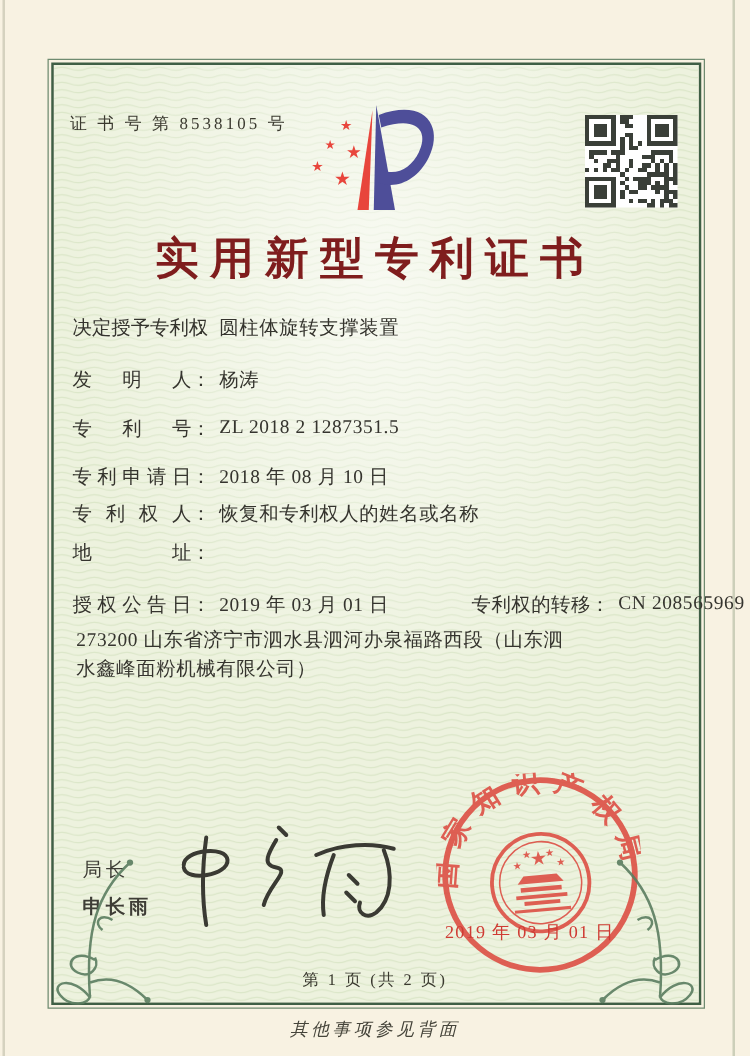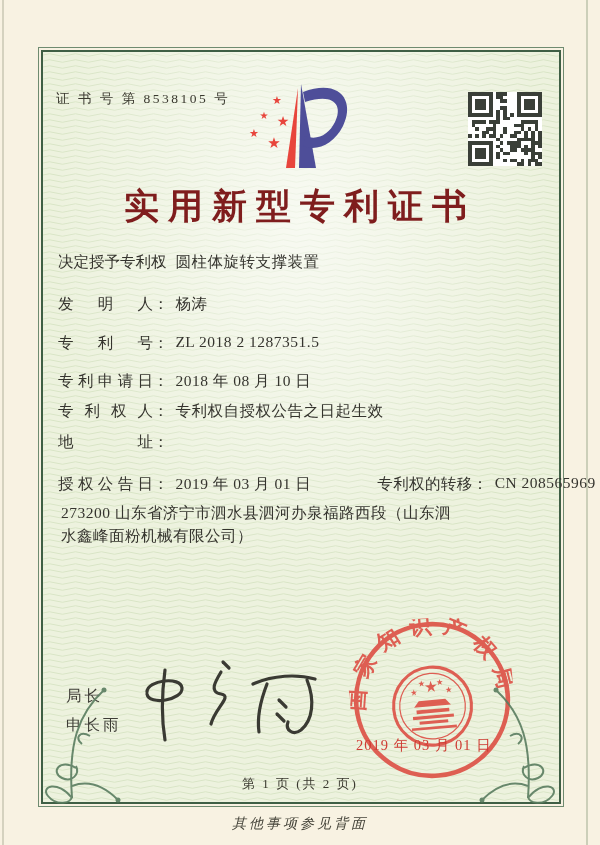--- a/index.html
+++ b/index.html
@@ -31,21 +31,21 @@
   .r5{top:401px;} .r6{top:432px;} .r7{top:474px;}
   .r6{white-space:normal;width:500px;}
   .r6 .val{width:392px;line-height:23px;margin-top:48px;}
   .r7 .val{width:176px;}
   .r7 .lbl2{display:inline-block;width:95px;text-align:justify;text-align-last:justify;vertical-align:top;margin-left:22px;}
 
   .paras{position:absolute;left:58px;top:497px;width:488px;font-size:15px;line-height:26.5px;color:#3c3a30;font-style:italic;}
   .paras p{margin:0;text-indent:2em;}
 
   .sign-title{left:66px;top:686px;font-size:15.5px;letter-spacing:3px;color:#3e3d36;}
-  .sign-name{left:66px;top:715px;font-size:15.5px;letter-spacing:3px;color:#3e3d36;}
+  .sign-name{left:66px;top:715px;font-size:15.5px;letter-spacing:3px;color:#3e3d36;font-weight:bold;}
   .signature{left:135px;top:658px;width:195px;height:90px;}
 
   .seal{left:350px;top:618px;width:164px;height:164px;transform:rotate(-5deg);}
   .seal-date{left:356px;top:736px;font-size:14.5px;color:#cf3b33;letter-spacing:1px;}
 
   .footer-page{left:38px;top:775px;width:524px;text-align:center;font-size:13px;letter-spacing:2px;color:#3a392f;}
   .back-note{left:0;top:815px;width:600px;text-align:center;font-size:14px;font-style:italic;letter-spacing:3px;color:#45443a;font-family:Liberation Mono, monospace;}
 
   .flourish{width:96px;height:120px;}
   .fl-left{left:30px;top:686px;}
@@ -122,21 +122,21 @@
 <div class="row r3">
   <span class="lbl">专利号</span><span class="colon">：</span>
   <span class="val">ZL 2018 2 1287351.5</span>
 </div>
 <div class="row r4">
   <span class="lbl">专利申请日</span><span class="colon">：</span>
   <span class="val">2018 年 08 月 10 日</span>
 </div>
 <div class="row r5">
   <span class="lbl">专利权人</span><span class="colon">：</span>
-  <span class="val">专利权自授权公告之日起生效</span>
+  <span class="val">恢复和专利权人的姓名或名称</span>
 </div>
 <div class="row r6">
   <span class="lbl">地址</span><span class="colon">：</span>
   <span class="val">273200 山东省济宁市泗水县泗河办泉福路西段（山东泗水鑫峰面粉机械有限公司）</span>
 </div>
 <div class="row r7">
   <span class="lbl">授权公告日</span><span class="colon">：</span>
   <span class="val">2019 年 03 月 01 日</span>
   <span class="lbl2">专利权的转移</span><span class="colon">：</span>
   <span class="val">CN 208565969 U</span>

